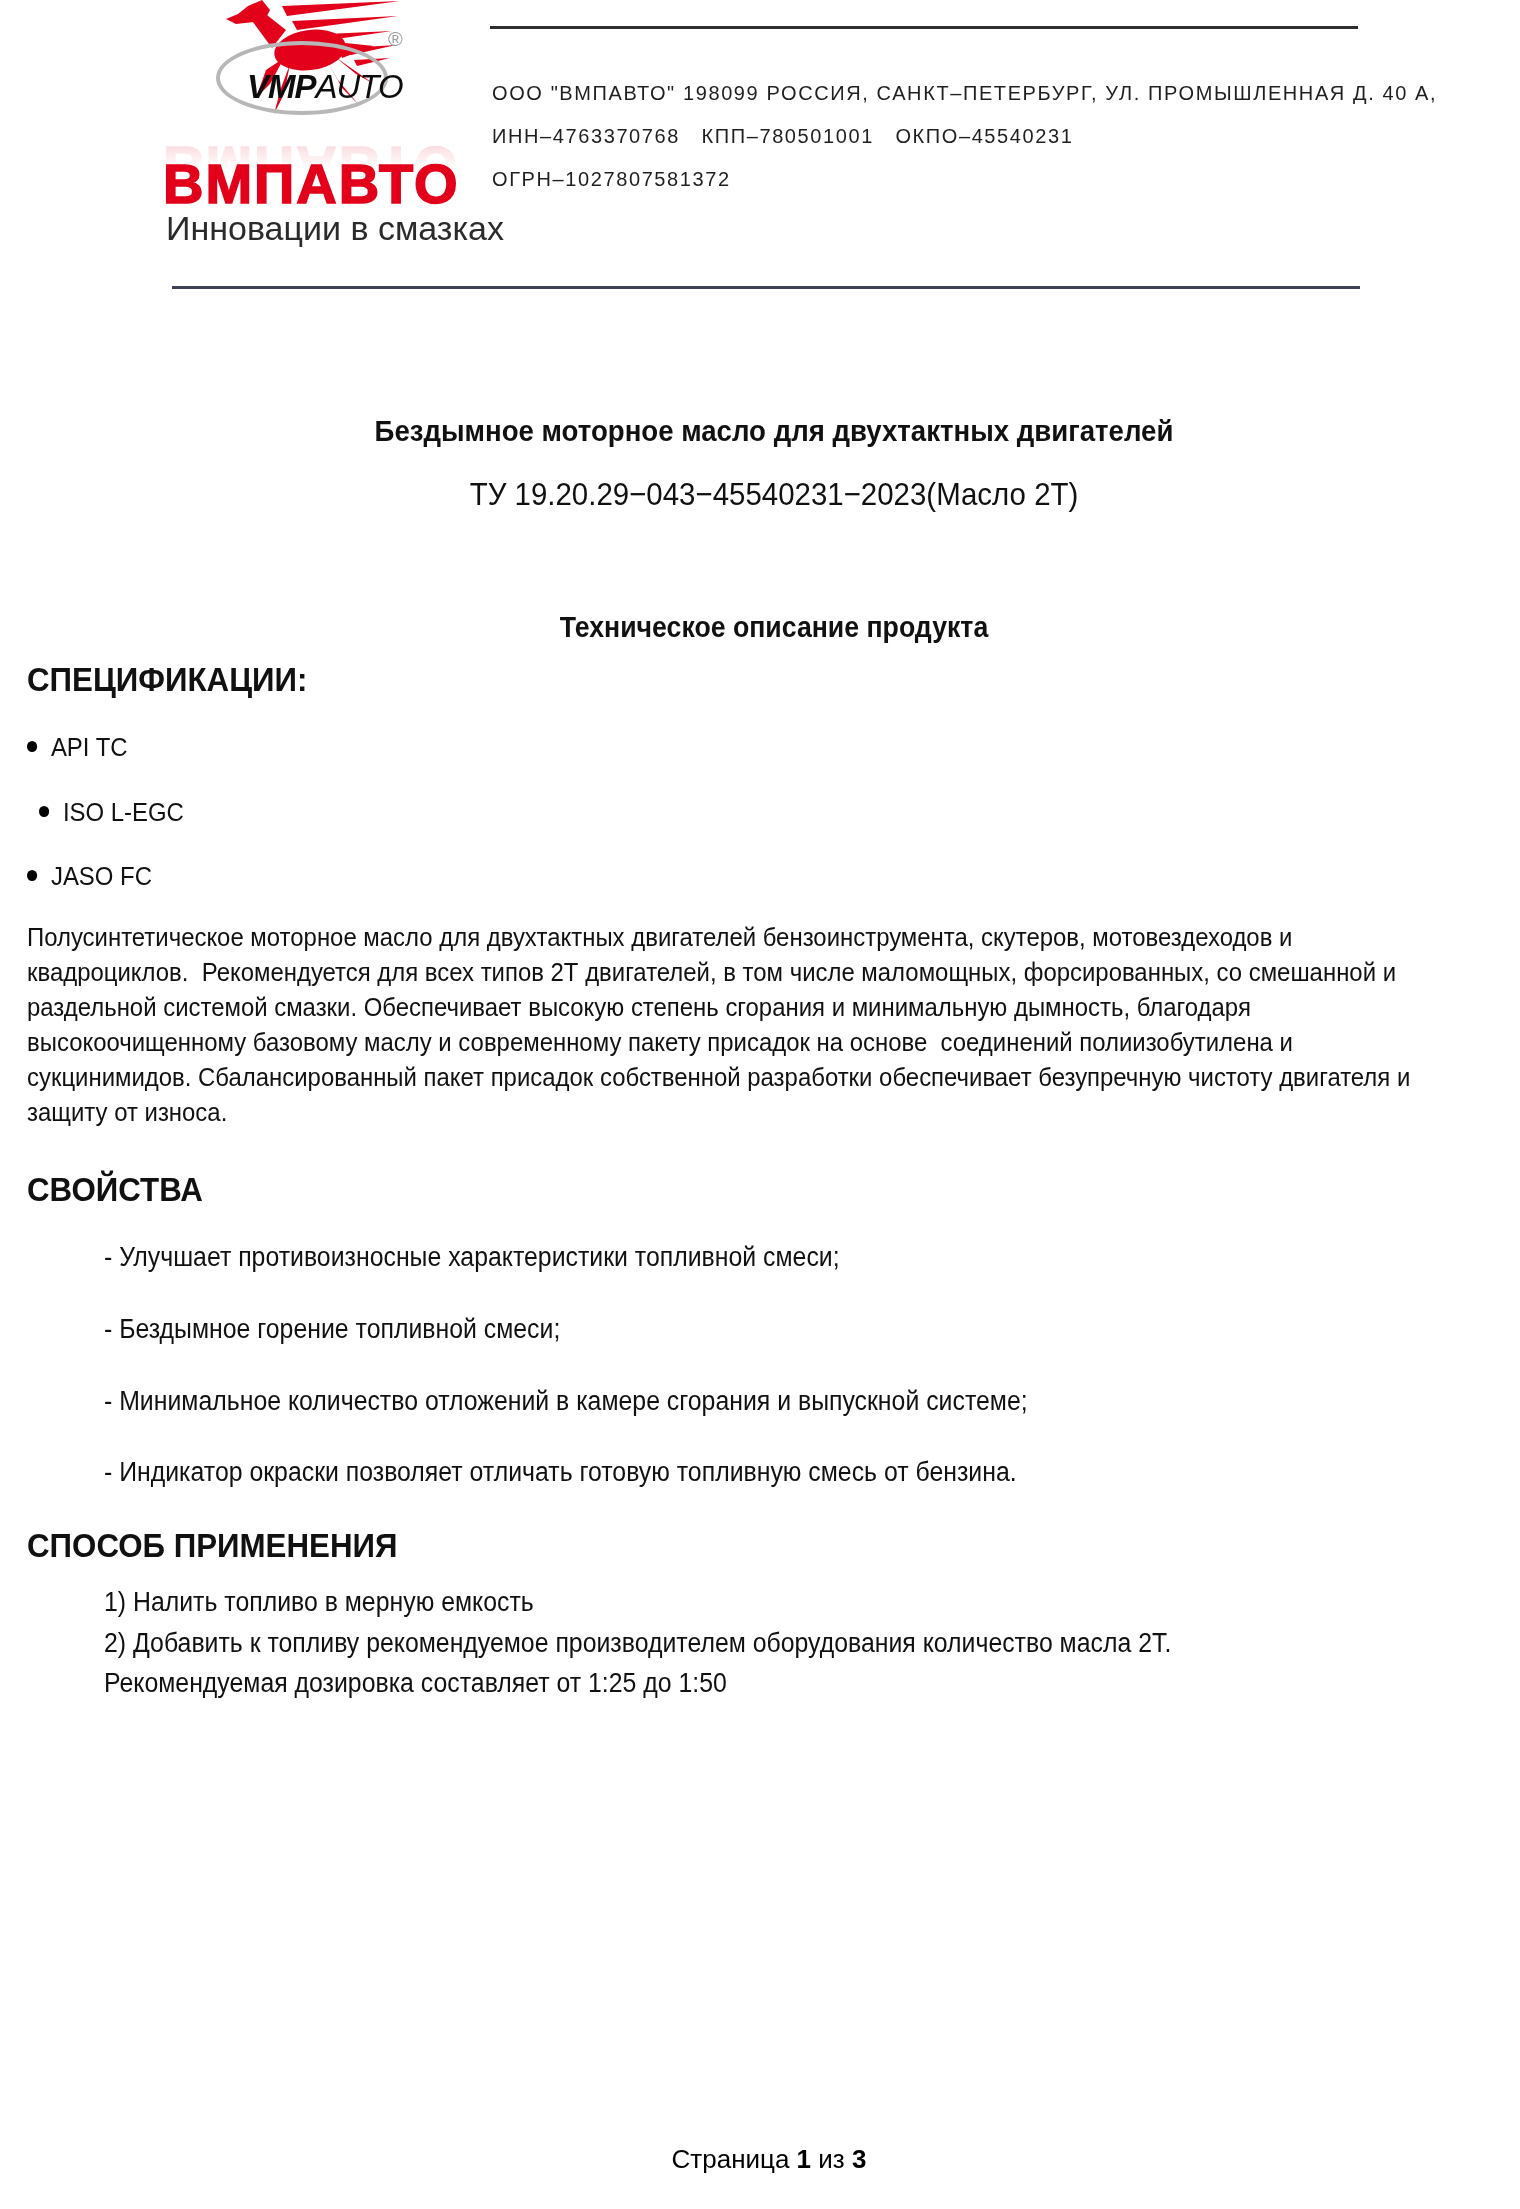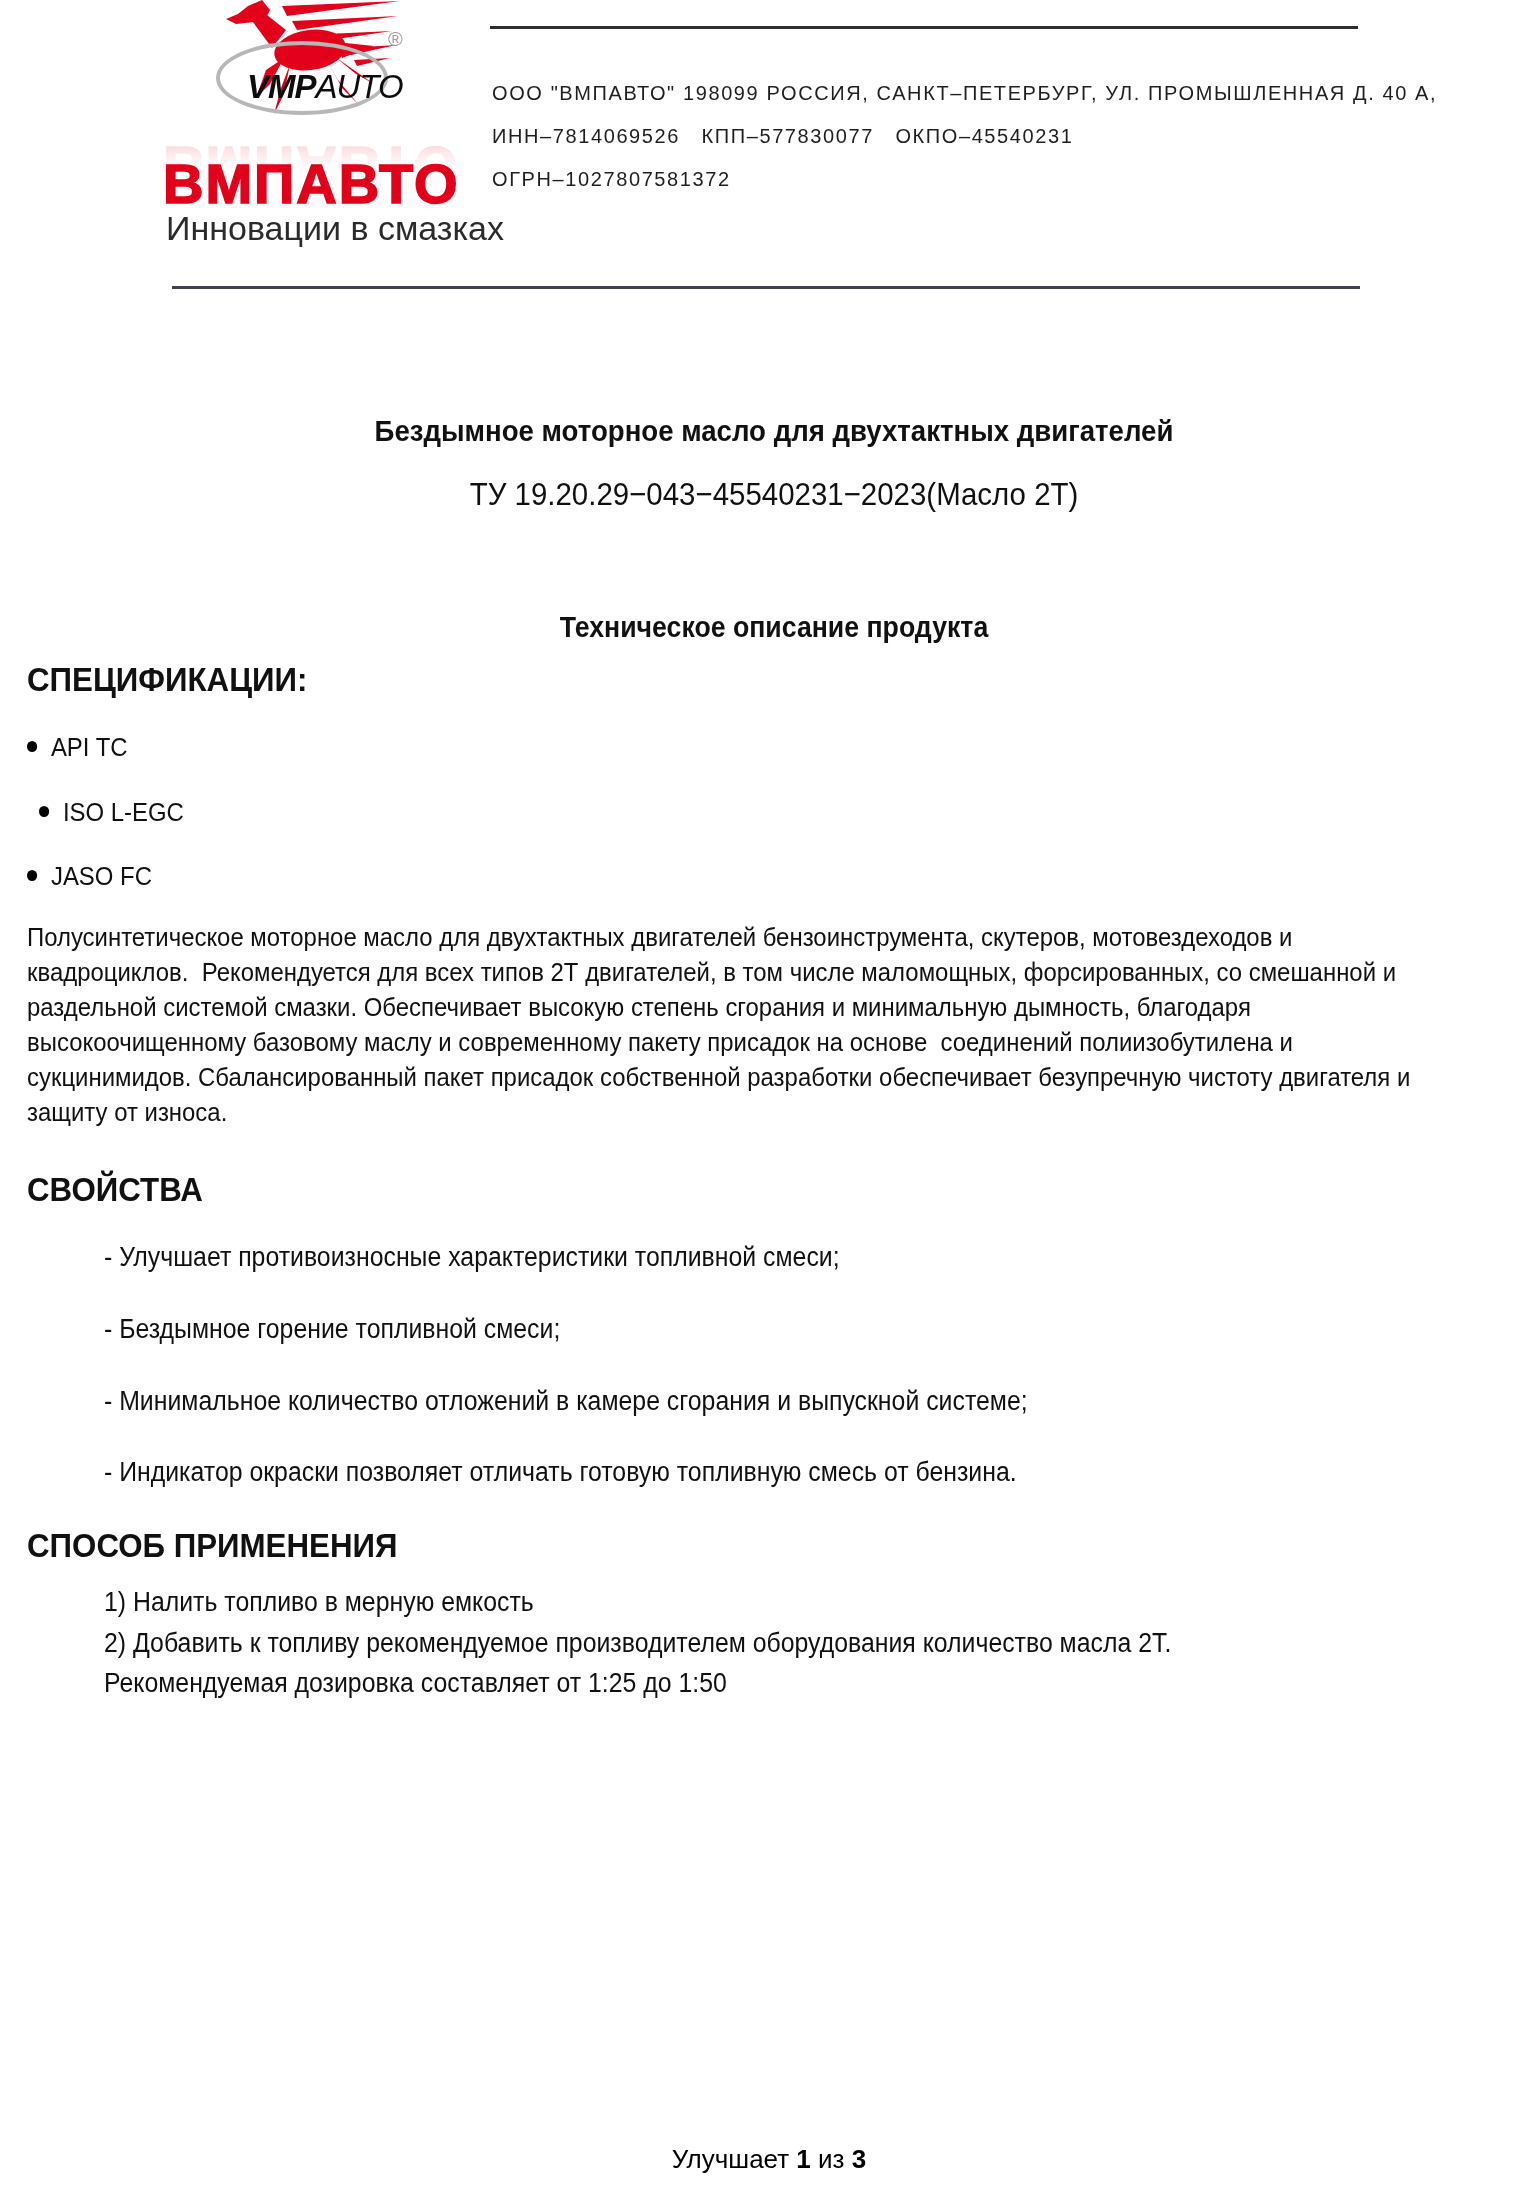--- a/index.html
+++ b/index.html
@@ -102,21 +102,21 @@
   </svg>
   <div class="abs logo-oval"></div>
   <div class="abs logo-latin"><span class="heavy">VMP</span><span class="light">AUTO</span></div>
   <div class="abs reg-mark">®</div>
   <div class="abs brand-red">ВМПАВТО</div>
   <div class="abs brand-reflection" aria-hidden="true">ВМПАВТО</div>
   <div class="abs tagline">Инновации в смазках</div>
 
   <div class="abs company-info">
     <div class="pre">ООО "ВМПАВТО" 198099 РОССИЯ, САНКТ–ПЕТЕРБУРГ, УЛ. ПРОМЫШЛЕННАЯ Д. 40 А,</div>
-    <div class="pre">ИНН–7814069526   КПП–577830077   ОКПО–45540231</div>
+    <div class="pre">ИНН–4763370768   КПП–780501001   ОКПО–45540231</div>
     <div class="pre">ОГРН–1027807581372</div>
   </div>
 
   <div class="abs doc-title cond-c">Бездымное моторное масло для двухтактных двигателей</div>
   <div class="abs doc-subtitle cond-c">ТУ 19.20.29−043−45540231−2023(Масло 2Т)</div>
   <div class="abs doc-sectionhead cond-c">Техническое описание продукта</div>
 
   <div class="abs h-left spec-head cond-l">СПЕЦИФИКАЦИИ:</div>
   <div class="abs spec-item spec-0 cond-l"><span class="dot"></span><span>API TC</span></div>
   <div class="abs spec-item spec-1 cond-l"><span class="dot"></span><span>ISO L-EGC</span></div>
@@ -136,19 +136,19 @@
   <div class="abs prop-item prop-1 cond-l">- Бездымное горение топливной смеси;</div>
   <div class="abs prop-item prop-2 cond-l">- Минимальное количество отложений в камере сгорания и выпускной системе;</div>
   <div class="abs prop-item prop-3 cond-l">- Индикатор окраски позволяет отличать готовую топливную смесь от бензина.</div>
 
   <div class="abs h-left usage-head cond-l">СПОСОБ ПРИМЕНЕНИЯ</div>
   <div class="abs usage-step step-0 cond-l">1) Налить топливо в мерную емкость</div>
   <div class="abs usage-step step-1 cond-l">2) Добавить к топливу рекомендуемое производителем оборудования количество масла 2Т.</div>
   <div class="abs usage-step step-2 cond-l">Рекомендуемая дозировка составляет от 1:25 до 1:50</div>
 
   <div class="abs footer">
-    <span>Улучшает</span>
+    <span>Страница</span>
     <span class="num">1</span>
     <span>из</span>
     <span class="num">3</span>
   </div>
 
 </div>
 
 </body></html>

